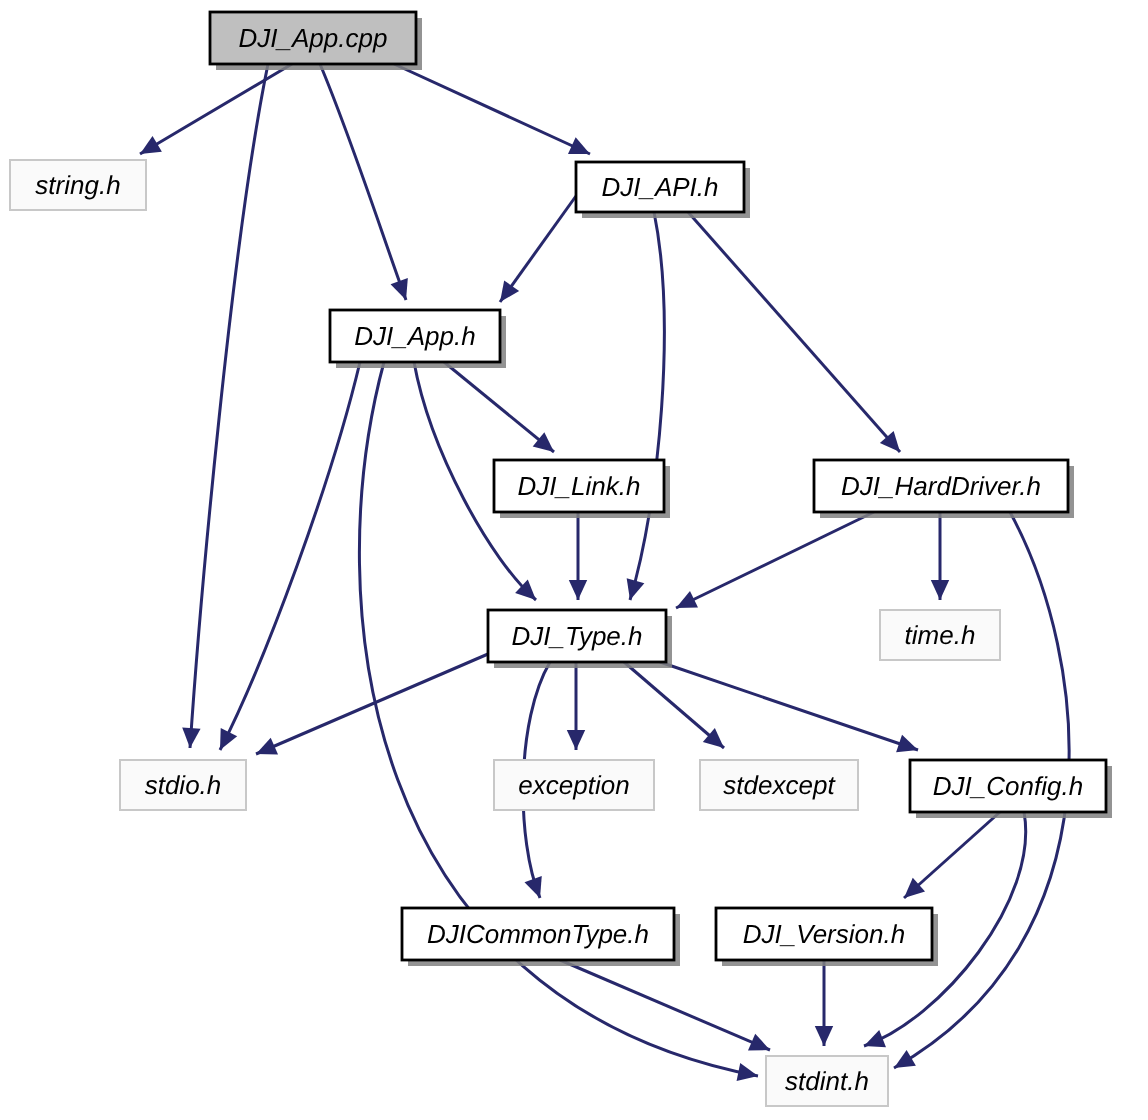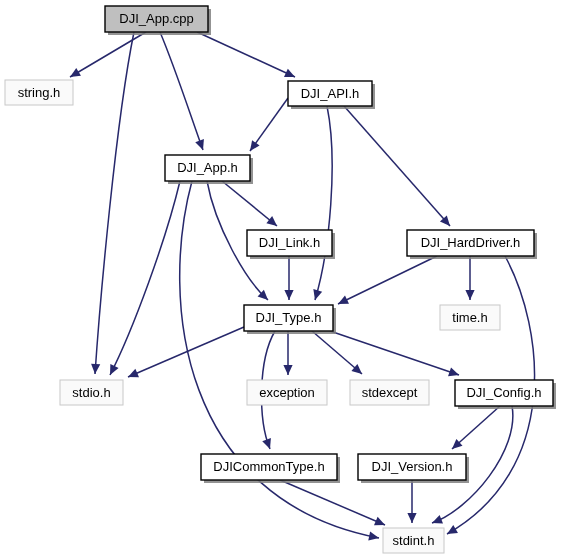--- a/index.html
+++ b/index.html
@@ -1,21 +1,21 @@
 <!DOCTYPE html>
 <html><head>
 <meta charset="utf-8">
 <style>
   html,body{margin:0;padding:0;background:#ffffff;}
   body{
     width:574px;height:560px;
     font-family:"Liberation Sans","DejaVu Sans",sans-serif;
     overflow:hidden;
   }
-  #graph-wrap{position:relative;width:533px;height:560px;}
+  #graph-wrap{position:relative;width:533px;height:560px;font-style:italic;}
   svg#depgraph{display:block;width:574px;height:560px;}
   .node-label{
     font-family:"Liberation Sans","DejaVu Sans",sans-serif;
     font-size:13px;
     fill:#000000;
     text-anchor:middle;
     dominant-baseline:middle;
     pointer-events:none;
     white-space:pre;
   }

